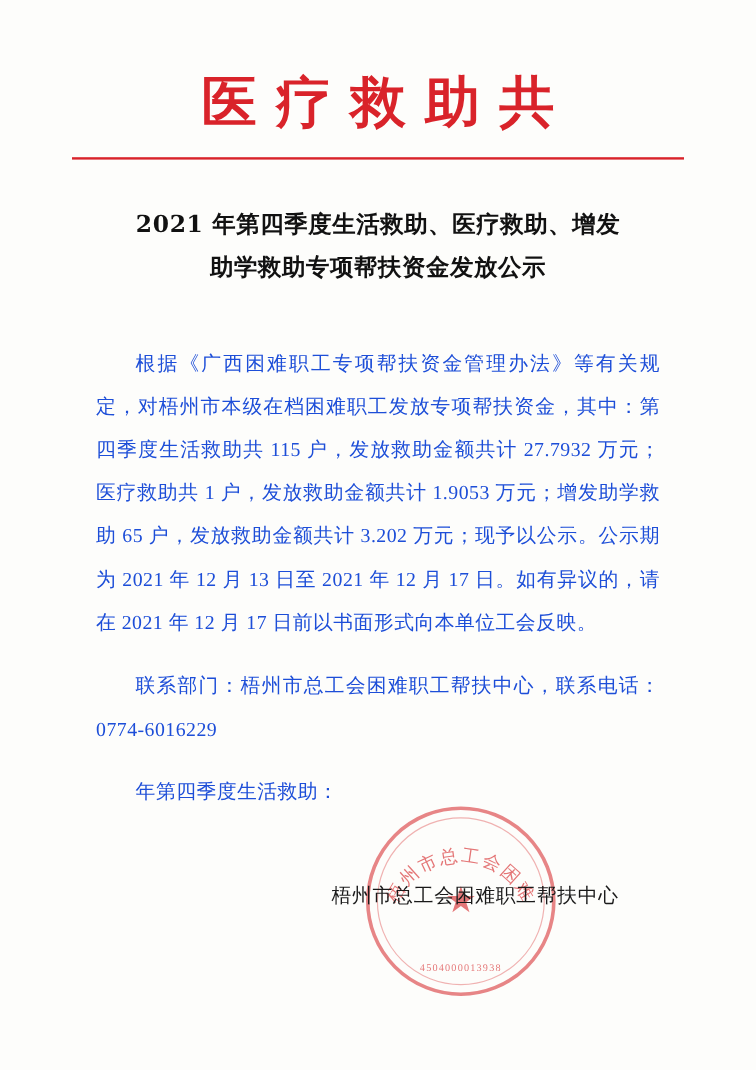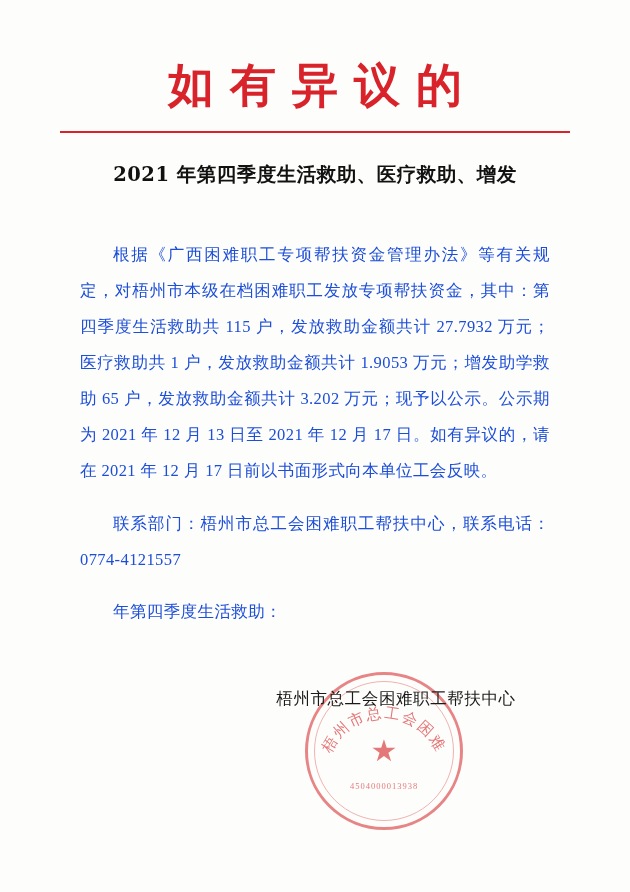--- a/index.html
+++ b/index.html
@@ -37,21 +37,21 @@
     white-space: nowrap;
   }
   .letterhead-rule {
     margin: 18px auto 0 auto;
     width: 510px;
     height: 2px;
     background: #d9232a;
   }
   
   .doc-title {
-    margin: 24px auto 0 auto;
+    margin: 36px auto 0 auto;
     width: 470px;
     text-align: center;
     font-family: "DejaVu Serif", "Liberation Serif", serif;
     font-size: 19.5px;
     font-weight: bold;
     line-height: 1.85;
     letter-spacing: 0.5px;
     color: #111111;
   }
   .doc-title .line {
@@ -140,46 +140,47 @@
   }
   .seal-arc text {
     font-family: "Liberation Serif", serif;
     font-size: 15px;
     fill: rgba(214, 40, 43, 0.82);
     letter-spacing: 2px;
   }
   .seal-bottom {
     position: absolute;
     left: 0;
-    bottom: 36px;
+    bottom: 16px;
     width: 152px;
     text-align: center;
     font-size: 8.5px;
     color: rgba(214, 40, 43, 0.8);
     letter-spacing: 1px;
     font-family: "Liberation Serif", serif;
   }
 </style>
 </head>
 <body>
 
 <div class="page">
 
   <div class="letterhead">
-    <div class="letterhead-title">如有异议的</div>
+    <div class="letterhead-title">医疗救助共</div>
     <div class="letterhead-rule"></div>
   </div>
 
   <div class="doc-title">
     <span class="line">2021 年第四季度生活救助、医疗救助、增发</span>
+    <span class="line">助学救助专项帮扶资金发放公示</span>
   </div>
 
   <div class="body-block">
     <p class="para indent">根据《广西困难职工专项帮扶资金管理办法》等有关规定，对梧州市本级在档困难职工发放专项帮扶资金，其中：第四季度生活救助共 115 户，发放救助金额共计 27.7932 万元；医疗救助共 1 户，发放救助金额共计 1.9053 万元；增发助学救助 65 户，发放救助金额共计 3.202 万元；现予以公示。公示期为 2021 年 12 月 13 日至 2021 年 12 月 17 日。如有异议的，请在 2021 年 12 月 17 日前以书面形式向本单位工会反映。</p>
-    <p class="para indent">联系部门：梧州市总工会困难职工帮扶中心，联系电话：0774-4121557</p>
+    <p class="para indent">联系部门：梧州市总工会困难职工帮扶中心，联系电话：0774-6016229</p>
     <p class="para indent">年第四季度生活救助：</p>
   </div>
 
   <div class="signature">
     <div class="sig-line">梧州市总工会困难职工帮扶中心</div>
   </div>
 
   <div class="seal">
     <div class="seal-inner"></div>
     <svg class="seal-arc" viewBox="0 0 152 152">

